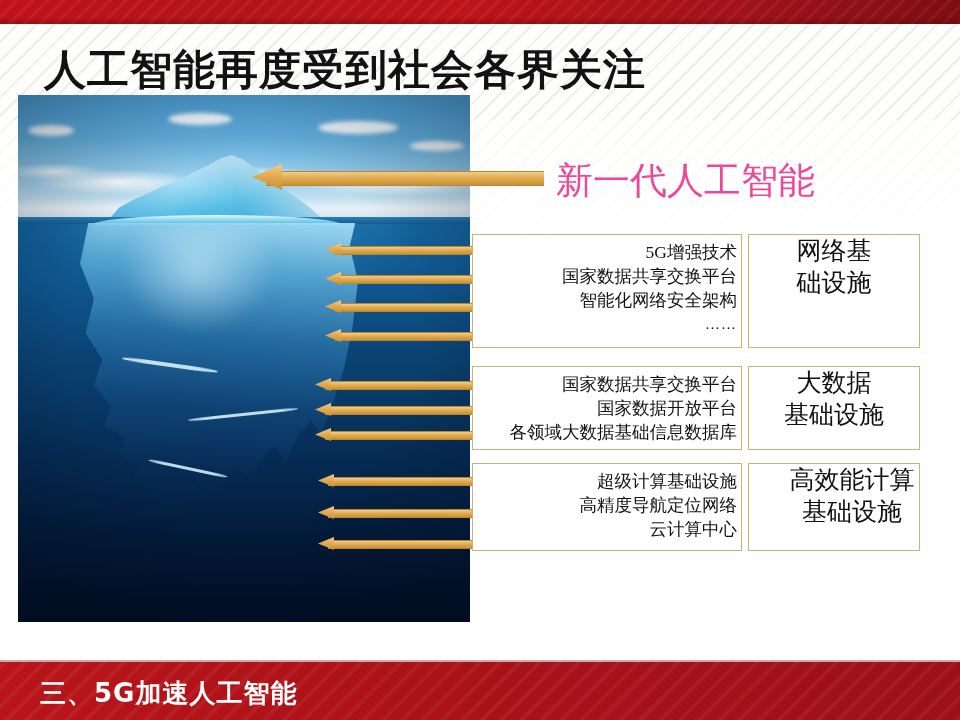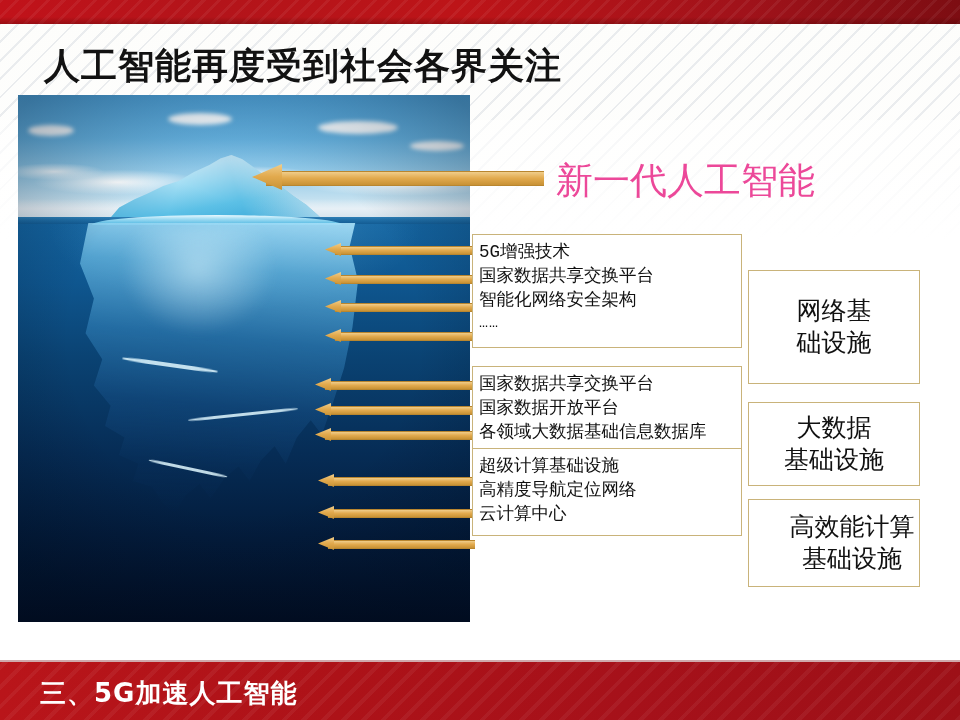--- a/index.html
+++ b/index.html
@@ -46,21 +46,21 @@
       rgba(0,0,0,0) 11px);
   }
   .topbar .shade{
     position:absolute;left:0;bottom:0;width:960px;height:7px;
     background:linear-gradient(180deg,rgba(0,0,0,0.0),rgba(60,0,0,0.30));
   }
 
   
   .slide-title{
     position:absolute;left:44px;top:42px;
-    font-size:36px;font-weight:bold;color:#121212;
+    font-size:42px;font-weight:bold;color:#121212;
     letter-spacing:1px;
     white-space:nowrap;
     font-family:"DejaVu Sans","Liberation Sans",sans-serif;
     text-shadow:0 1px 0 rgba(255,255,255,0.6);
   }
 
   
   .photo{
     position:absolute;left:18px;top:95px;width:452px;height:527px;
     overflow:hidden;
@@ -164,31 +164,32 @@
   
   .detail-box{
     position:absolute;
     border:1px solid #c9b37a;
     background:#ffffff;
     box-sizing:border-box;
   }
   .detail-lines{
     position:absolute;left:6px;top:5px;right:4px;
     font-size:17.5px;line-height:24px;color:#111;
-    font-family:Liberation Mono, monospace;
+    font-family:Liberation Serif, serif;
     white-space:nowrap;
+    text-align:right;
   }
   .detail-lines .ln{display:block;}
   .detail-lines .ellip{display:block;font-size:15px;letter-spacing:1px;}
   .label-box{
     position:absolute;
     border:1px solid #c9b37a;
     background:#ffffff;
     box-sizing:border-box;
-    display:flex;align-items:center;justify-content:center;margin-top:36px;
+    display:flex;justify-content:center;
   }
   .label-box .lbl{
     font-size:25px;line-height:32px;color:#111;text-align:center;
     font-family:"DejaVu Serif","Liberation Serif",serif;
     white-space:pre-line;
   }
 
   
   .footer{
     position:absolute;left:0;top:662px;width:960px;height:58px;
@@ -320,21 +321,21 @@
       <span class="ln">国家数据共享交换平台</span>
       <span class="ln">国家数据开放平台</span>
       <span class="ln">各领域大数据基础信息数据库</span>
     </div>
   </div>
   <div class="label-box" style="left:748px;top:366px;width:172px;height:84px;">
     <span class="lbl">大数据
 基础设施</span>
   </div>
 
-  <div class="detail-box" style="left:472px;top:448px;width:270px;height:88px;">
+  <div class="detail-box" style="left:472px;top:463px;width:270px;height:88px;">
     <div class="detail-lines">
       <span class="ln">超级计算基础设施</span>
       <span class="ln">高精度导航定位网络</span>
       <span class="ln">云计算中心</span>
     </div>
   </div>
   <div class="label-box" style="left:748px;top:463px;width:172px;height:88px;padding-left:36px;">
     <span class="lbl">高效能计算
 基础设施</span>
   </div>

